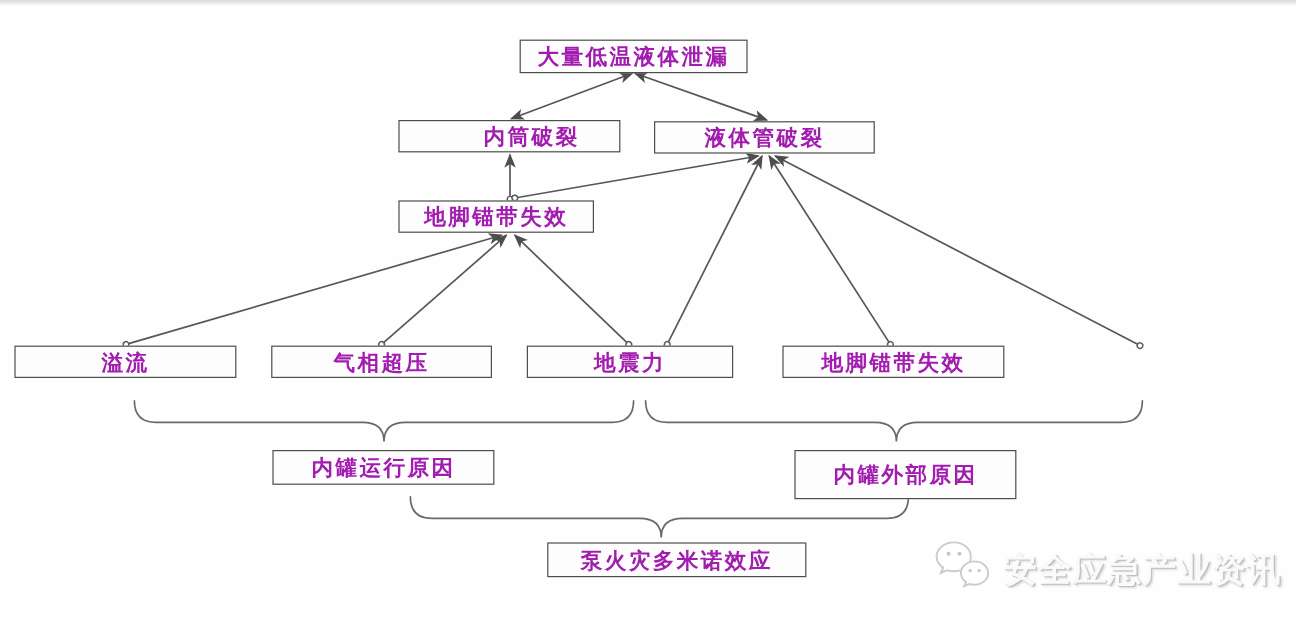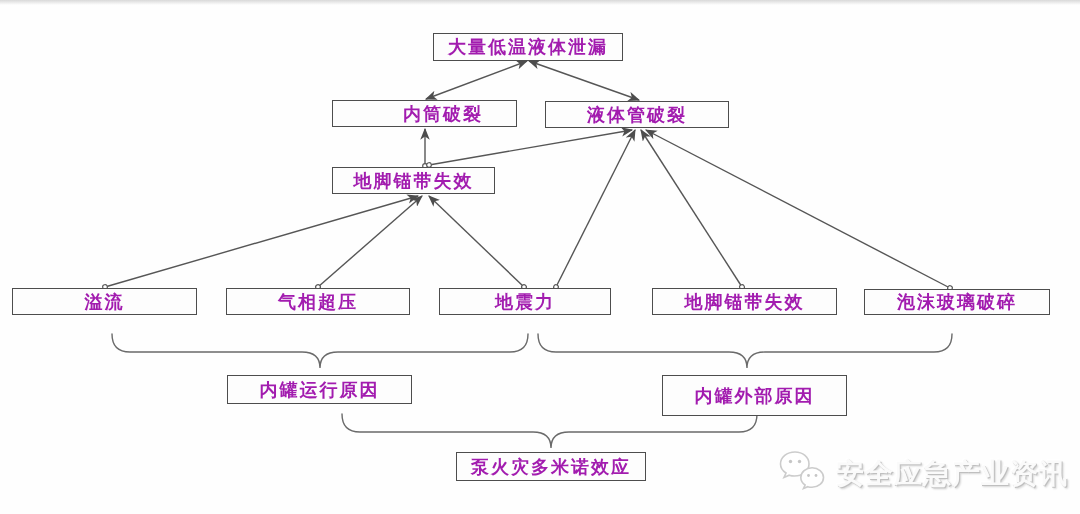--- a/index.html
+++ b/index.html
@@ -33,21 +33,21 @@
   #n-inner {left:332px;top:100px;width:185px;height:27px;padding-left:37px;}
   #n-pipe  {left:545px;top:101px;width:184px;height:27px;text-align:right;}
   #n-anchor{left:332px;top:167px;width:163px;height:27px;}
   #n-ovf   {left:12px; top:288px;width:185px;height:27px;}
   #n-vap   {left:226px;top:288px;width:184px;height:27px;}
   #n-seis  {left:439px;top:288px;width:172px;height:27px;}
   #n-shell {left:652px;top:288px;width:185px;height:27px;}
   #n-foam  {left:864px;top:289px;width:186px;height:26px;}
   #n-opcause {left:227px;top:375px;width:185px;height:29px;}
   #n-excause {left:662px;top:375px;width:185px;height:41px;}
-  #n-domino  {left:456px;top:452px;width:190px;height:29px;text-align:center;}
+  #n-domino  {left:456px;top:452px;width:216px;height:29px;text-align:center;}
 
   #watermark{
     position:absolute;left:776px;top:446px;
     display:flex;align-items:center;gap:8px;
     z-index:3;
   }
   #watermark .wm-text{
     font-size:28px;
     font-weight:600;
     letter-spacing:1px;
@@ -98,21 +98,20 @@
   </svg>
 
   <div class="node" id="n-top">大量低温液体泄漏</div>
   <div class="node" id="n-inner">内筒破裂</div>
   <div class="node" id="n-pipe">液体管破裂</div>
   <div class="node" id="n-anchor">地脚锚带失效</div>
   <div class="node" id="n-ovf">溢流</div>
   <div class="node" id="n-vap">气相超压</div>
   <div class="node" id="n-seis">地震力</div>
   <div class="node" id="n-shell">地脚锚带失效</div>
-  <div class="node" id="n-foam">泡沫玻璃破碎</div>
   <div class="node" id="n-opcause">内罐运行原因</div>
   <div class="node" id="n-excause">内罐外部原因</div>
   <div class="node" id="n-domino">泵火灾多米诺效应</div>
 
   <div id="watermark">
     <span>
       <svg width="52" height="52" viewBox="0 0 52 52" xmlns="http://www.w3.org/2000/svg">
         <g stroke="#cccccc" stroke-width="1.6" fill="#ffffff">
           <path d="M33 18 C33 25 26.5 30 18.5 30 C16.6 30 14.8 29.7 13.2 29.2 L8 31.5 L10 27 C6.7 24.9 4.5 21.7 4.5 18 C4.5 11 11 6 19 6 C26.8 6 33 11.2 33 18 Z"></path>
           <path d="M47.5 31.5 C47.5 37 42.3 41.3 36 41.3 C34.5 41.3 33.1 41.1 31.8 40.7 L27.5 42.5 L29.1 39 C26.5 37.2 24.8 34.6 24.8 31.5 C24.8 26 29.9 21.8 36.1 21.8 C42.3 21.8 47.5 26.1 47.5 31.5 Z"></path>

